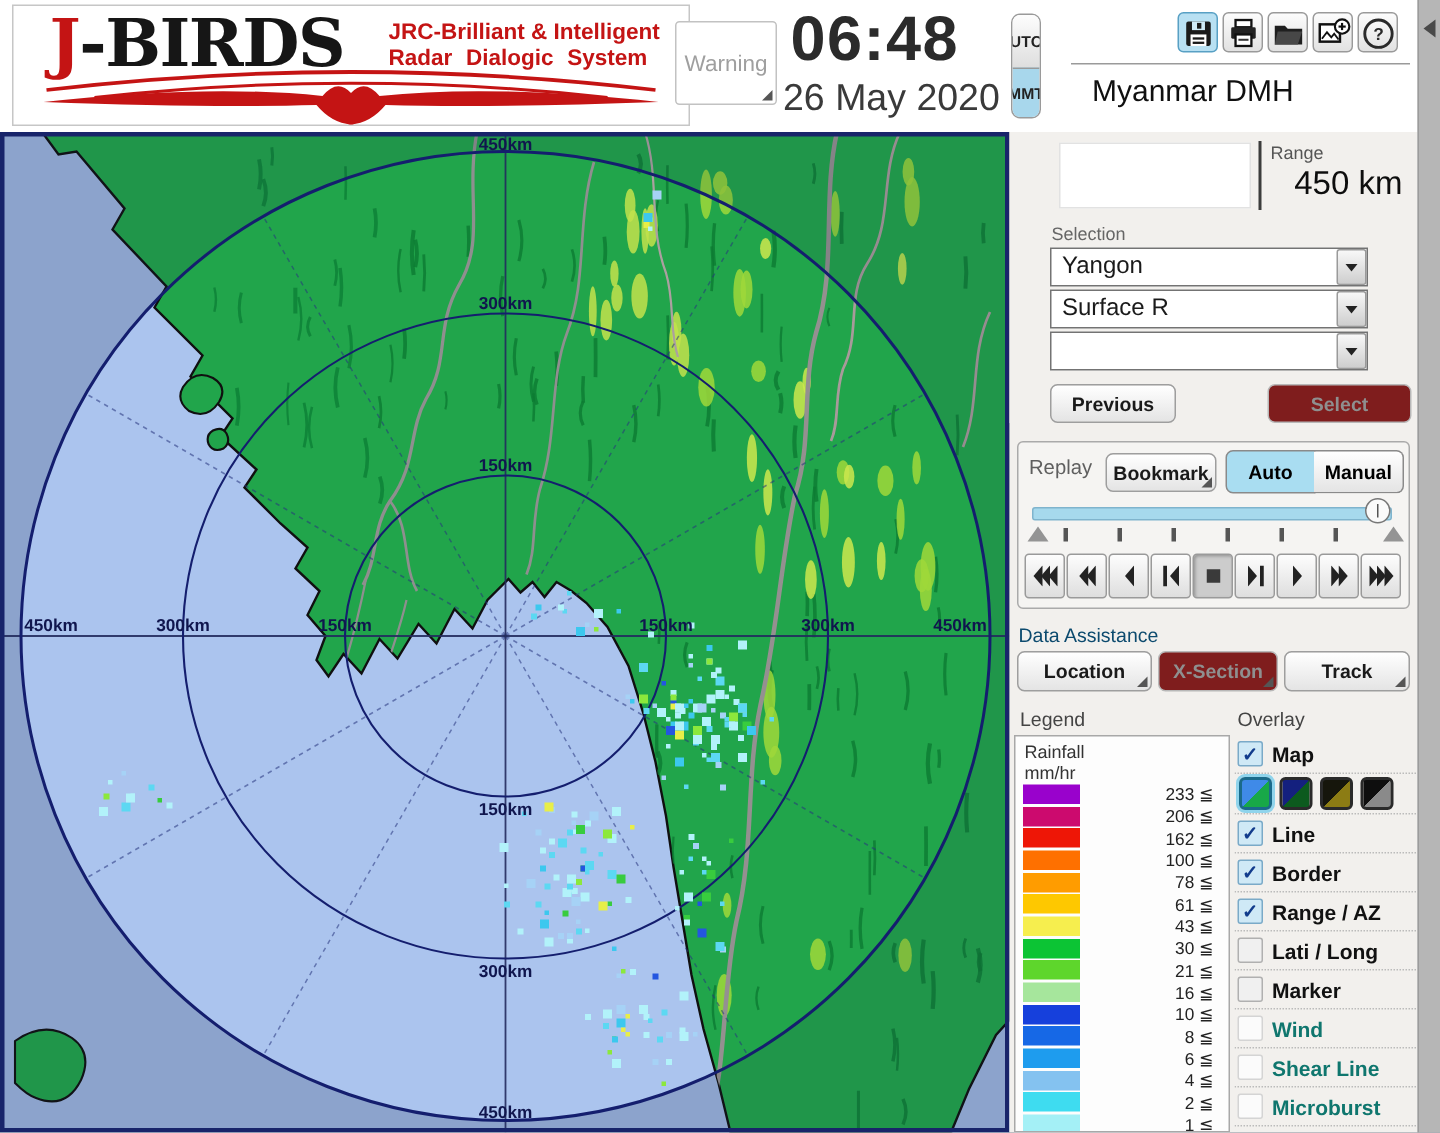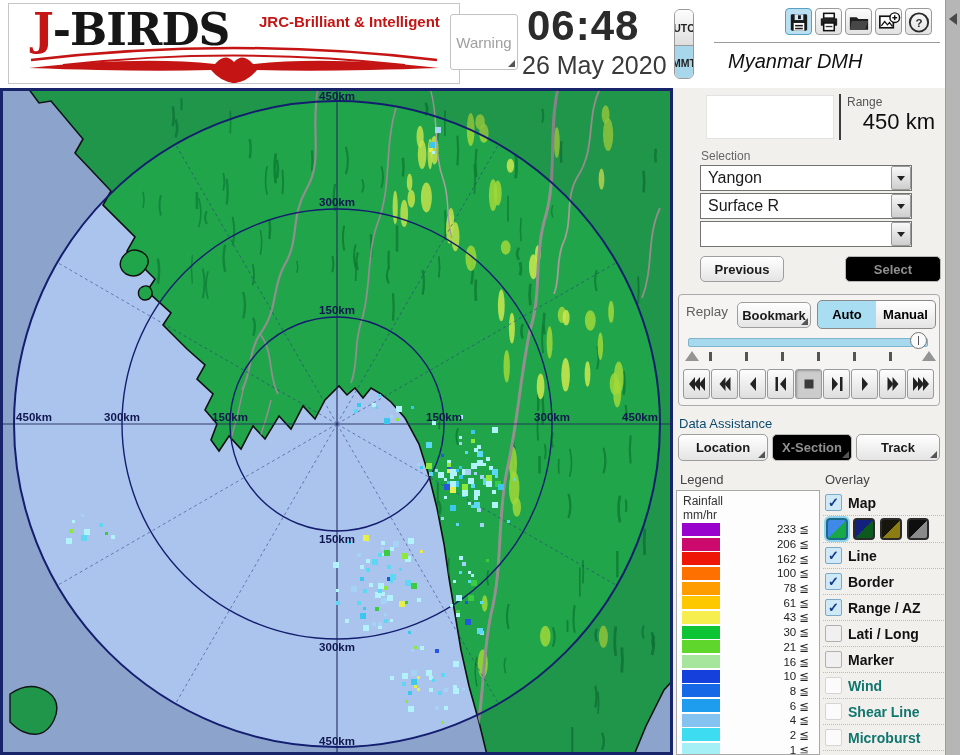--- a/index.html
+++ b/index.html
@@ -37,21 +37,21 @@
             background:linear-gradient(#fdfdfd,#dedede); border:none; }
   .tz-btn.sel { background:#a8d7ec; border-top:1px solid #9a9a9a; }
 
   #toolbar { position:absolute; left:785px; top:8px; display:flex; gap:3px; }
   .tool-btn { width:27px; height:27px; border:1px solid #9a9a9a; border-radius:4px;
               background:linear-gradient(#fcfcfc,#e2e2e2); display:flex; align-items:center;
               justify-content:center; }
   .tool-btn.sel { background:#b8e0f2; border-color:#58a0c4; }
 
   .hdr-divider { position:absolute; left:714px; top:42px; width:226px; height:1px; background:#9a9a9a; }
-  .station { position:absolute; left:728px; top:50px; font-size:20px; color:#101010;font-style:italic; }
+  .station { position:absolute; left:728px; top:50px; font-size:20px; color:#101010; }
 
   
   #collapse { position:absolute; left:945px; top:0; width:15px; height:755px;
               background:#b6b6b6; border-left:1px solid #9c9c9c; }
   .collapse-arrow { position:absolute; left:3px; top:13px; width:0; height:0;
                     border-top:6px solid transparent; border-bottom:6px solid transparent;
                     border-right:8px solid #4a4a4a; }
 
   
   #map { position:absolute; left:0; top:88px; width:673px; height:667px; background:#9cb4de; }
@@ -84,21 +84,21 @@
   .combo-text { flex:1; font-size:16px; color:#1a1a1a; padding:3px 0 0 7px; overflow:hidden; }
   .combo-arrow { width:20px; height:24px; background:linear-gradient(#f8f8f8,#cecece);
                  border-left:1px solid #9a9a9a; border:1px solid #9a9a9a; border-radius:2px;
                  display:flex; align-items:center; justify-content:center; }
   .combo-arrow::after { content:""; width:0; height:0; border-left:4px solid transparent;
                  border-right:4px solid transparent; border-top:5px solid #222; }
 
   .btn { background:linear-gradient(#ffffff,#e4e4e4); border:1px solid #9e9e9e;
          border-radius:5px; font-size:13px; font-weight:bold; color:#1a1a1a;
          display:flex; align-items:center; justify-content:center; position:absolute; }
-  .btn.dis { background:#000000; color:#8f8f8f; border-color:#b8b8b8; }
+  .btn.dis { background:#7f1d1d; color:#8f8f8f; border-color:#b8b8b8; }
 
   #replay-box { position:absolute; left:5px; top:206px; width:262px; height:112px;
                 border:1px solid #aaa; border-radius:4px; background:#f5f4f2; }
   .replay-label { position:absolute; left:7px; top:9px; font-size:13.5px; color:#5f5f5f; }
   .seg { border:1px solid #8a8a8a; font-weight:bold; font-size:13px; position:absolute;
          display:flex; align-items:center; justify-content:center; background:linear-gradient(#fff,#e4e4e4); }
   .seg.sel { background:#a9ddf1; }
   .rp-track { position:absolute; left:9px; top:43px; width:240px; height:9px;
               background:#a6d9ed; border:1px solid #7fb4cd; border-radius:2px; }
   .rp-handle { position:absolute; left:231px; top:37px; width:17px; height:17px;
@@ -141,20 +141,21 @@
 </head>
 <body>
 
 <div id="app">
 
   <div id="header">
     <div class="logo-box">
       <div class="logo-title"><span class="j">J</span><span>-BIRDS</span></div>
       <div class="logo-sub">
         <div class="s1">JRC-Brilliant &amp; Intelligent</div>
+        <div class="s2">Radar Dialogic System</div>
       </div>
       <svg class="logo-eagle" width="430" height="46" viewBox="0 0 430 46">
         <path d="M12,22 Q215,-2 418,22" stroke="#c41414" stroke-width="2.5" fill="none"></path>
         <path d="M44,27 Q215,8 386,27" stroke="#c41414" stroke-width="2" fill="none"></path>
         <path d="M10,30 Q120,18 196,26 Q206,14 215,24 Q224,14 234,26 Q310,18 420,30 Q310,34 238,32 Q228,44 215,45 Q202,44 192,32 Q120,34 10,30 Z" fill="#c41414"></path>
         <path d="M207,41 L215,46 L223,41 Z" fill="#c41414"></path>
       </svg>
     </div>
     <div class="warning-btn fold">Warning</div>
     <div class="clock-time">06:48</div>

